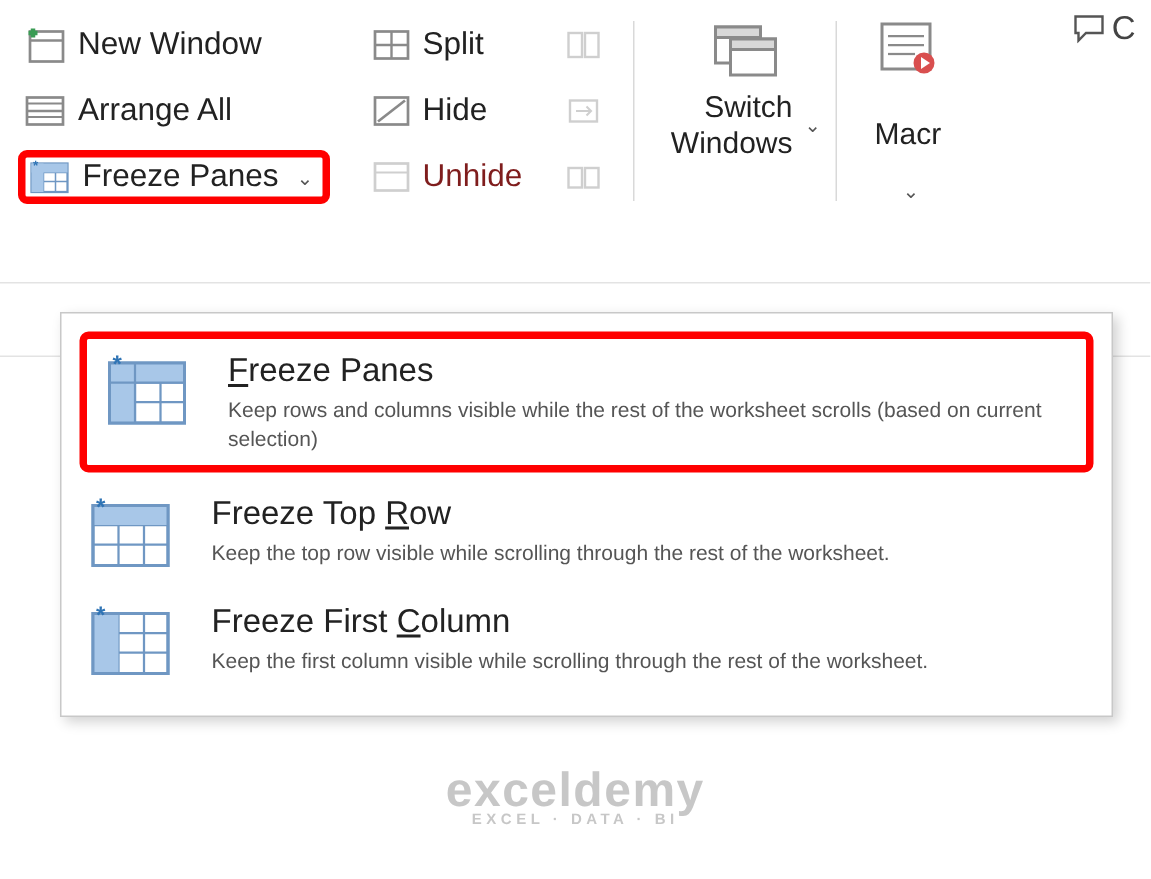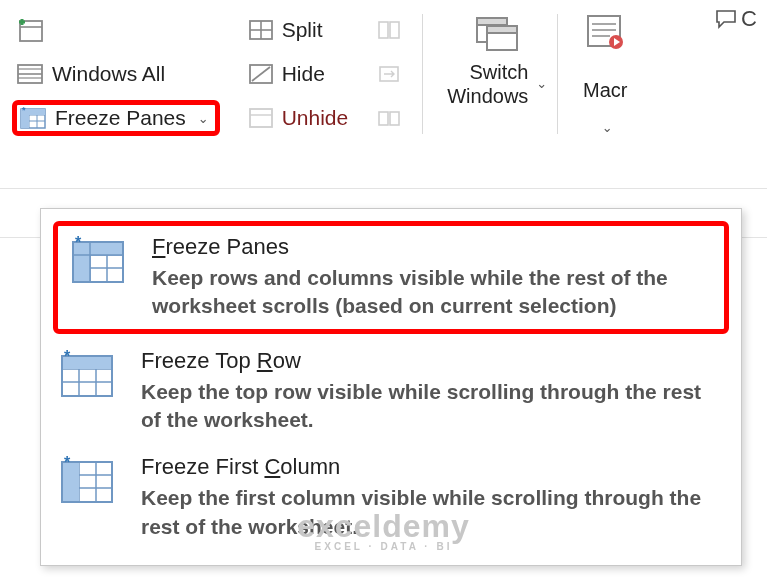--- a/index.html
+++ b/index.html
@@ -89,21 +89,21 @@
     border: 5px solid #ff0000;
     border-radius: 6px;
     margin: 4px 12px;
     padding: 8px 12px 8px 8px;
     background:#fff;
   }
   .mi-icon { flex:0 0 64px; display:flex; align-items:flex-start; justify-content:center; margin-top:2px;}
   .mi-text { flex:1; }
   .mi-title { font-weight:400; font-size:22px; color:#222; margin-bottom:4px; }
   .mi-title u{ text-decoration: underline; }
-  .mi-desc  { font-size:21px; color:#555; line-height:1.35;font-weight:bold; }
+  .mi-desc  { font-size:14px; color:#555; line-height:1.35; }
 
   
   .watermark {
     position:absolute;
     left:50%; transform:translateX(-50%);
     bottom: 34px;
     text-align:center;
     color:#c7c7c7;
     font-weight:700;
     letter-spacing:1px;
@@ -142,31 +142,32 @@
 
   <div class="group">
     <div class="row">
       <div class="cmd">
         <svg width="28" height="26" viewBox="0 0 28 26">
           <rect x="4" y="4" width="22" height="20" fill="none" stroke="#8a8a8a" stroke-width="1.8"></rect>
           <line x1="4" y1="10" x2="26" y2="10" stroke="#8a8a8a" stroke-width="1.6"></line>
           <line x1="3" y1="5" x2="9" y2="5" stroke="#3a9b54" stroke-width="3"></line>
           <line x1="6" y1="2" x2="6" y2="8" stroke="#3a9b54" stroke-width="3"></line>
         </svg>
+        <span>New Window</span>
       </div>
     </div>
     <div class="row">
       <div class="cmd">
         <svg width="28" height="22" viewBox="0 0 28 22">
           <rect x="2" y="2" width="24" height="18" fill="none" stroke="#8a8a8a" stroke-width="1.8"></rect>
           <line x1="2" y1="11" x2="26" y2="11" stroke="#8a8a8a" stroke-width="1.6"></line>
           <line x1="2" y1="6" x2="26" y2="6" stroke="#8a8a8a" stroke-width="1.2"></line>
           <line x1="2" y1="15" x2="26" y2="15" stroke="#8a8a8a" stroke-width="1.2"></line>
         </svg>
-        <span>Windows All</span>
+        <span>Arrange All</span>
       </div>
     </div>
     <div class="row">
       <div class="cmd highlight-red">
         <svg width="28" height="24" viewBox="0 0 28 24">
           <rect x="2" y="3" width="24" height="19" fill="#fff" stroke="#6f97c3" stroke-width="1.5"></rect>
           <line x1="2" y1="9" x2="26" y2="9" stroke="#6f97c3"></line>
           <line x1="2" y1="15" x2="26" y2="15" stroke="#6f97c3"></line>
           <line x1="10" y1="3" x2="10" y2="22" stroke="#6f97c3"></line>
           <line x1="18" y1="3" x2="18" y2="22" stroke="#6f97c3"></line>

